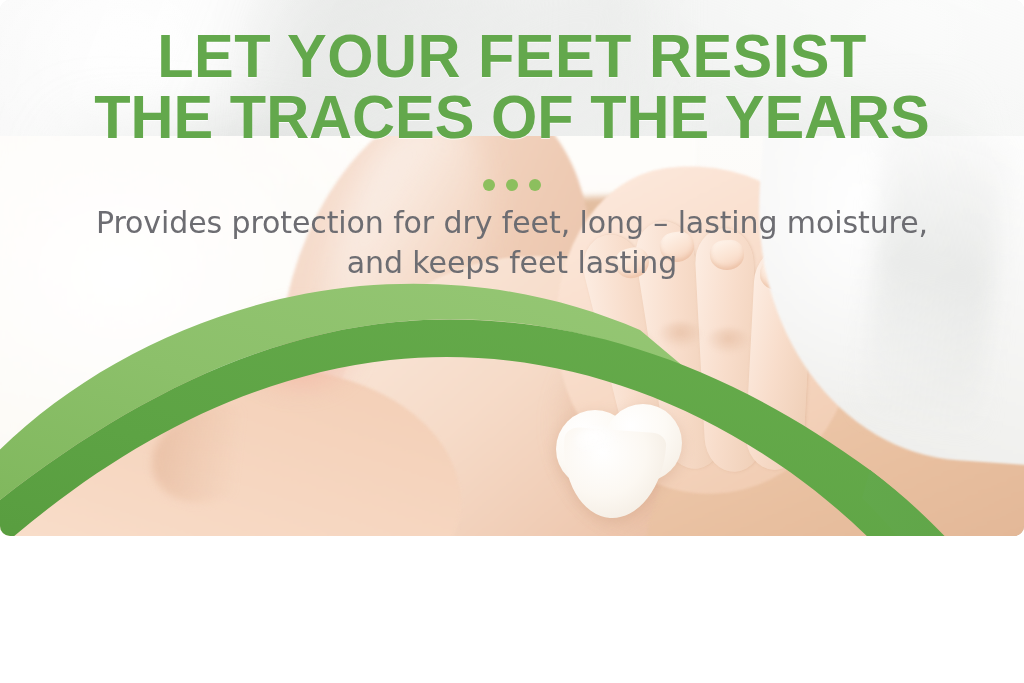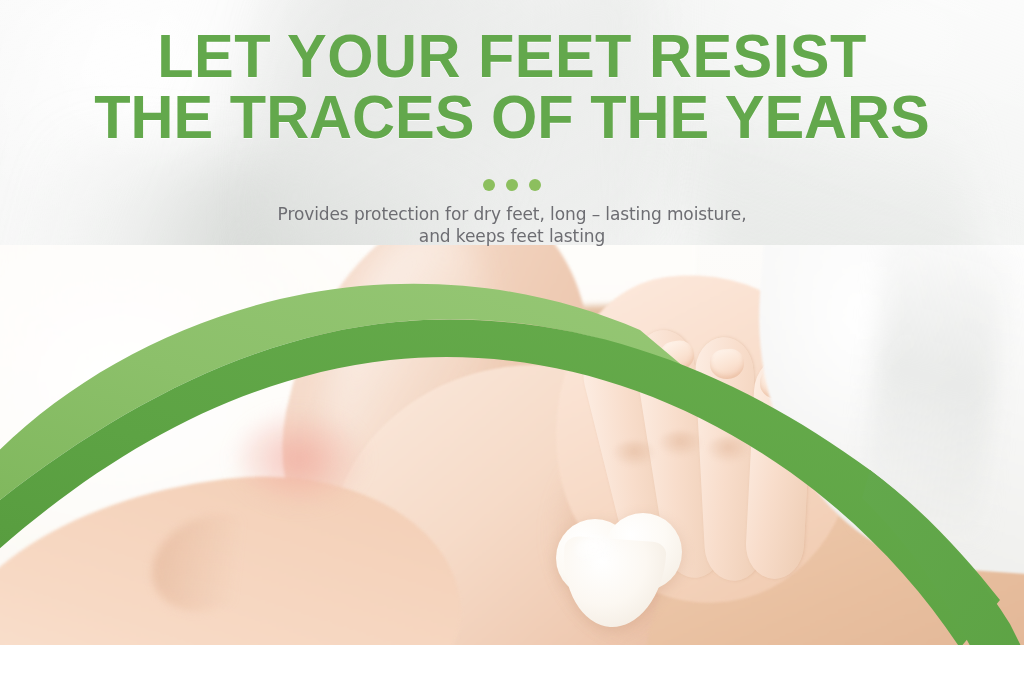--- a/index.html
+++ b/index.html
@@ -6,23 +6,24 @@
   html,body{margin:0;padding:0;}
   body{
     width:1024px;height:683px;overflow:hidden;
     font-family:"Liberation Sans", sans-serif;
     background:#ffffff;
   }
 
   
   .banner{
     position:relative;
-    width:1024px;height:645px;
+    width:1024px;height:536px;
     overflow:hidden;
     background:#f2f3f2;
+    border-radius:10px;
   }
 
   
   .silk-bg{
     position:absolute;inset:0;
     background:
       radial-gradient(ellipse 420px 300px at 88% 6%,  rgba(255,255,255,.95) 0%, rgba(255,255,255,0) 70%),
       radial-gradient(ellipse 380px 420px at 96% 40%, rgba(252,252,252,.9) 0%, rgba(255,255,255,0) 72%),
       radial-gradient(ellipse 260px 230px at 12% 10%, rgba(255,255,255,.85) 0%, rgba(255,255,255,0) 70%),
       linear-gradient(168deg,#f7f7f7 0%,#eff0ef 38%,#f4f5f4 62%,#ebecea 100%);
@@ -81,21 +82,21 @@
     width:12px;height:12px;border-radius:50%;
     background:#8cbf5e;
   }
 
   
   .subtitle{
     position:absolute;left:0;right:0;top:203px;
     text-align:center;
     font-family:"DejaVu Sans", sans-serif;
     font-weight:normal;
-    font-size:17px;
+    font-size:30px;
     line-height:1.32;
     color:#6d6d72;
     letter-spacing:-0.1px;
   }
   .subtitle .sb{display:block;}
 
   
   .photo{
     position:absolute;left:0;right:0;bottom:0;height:400px;
     overflow:hidden;

